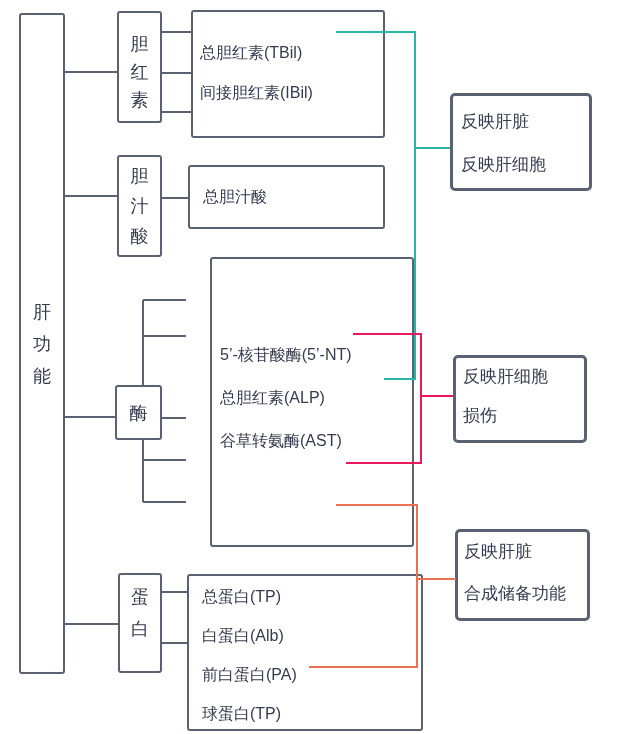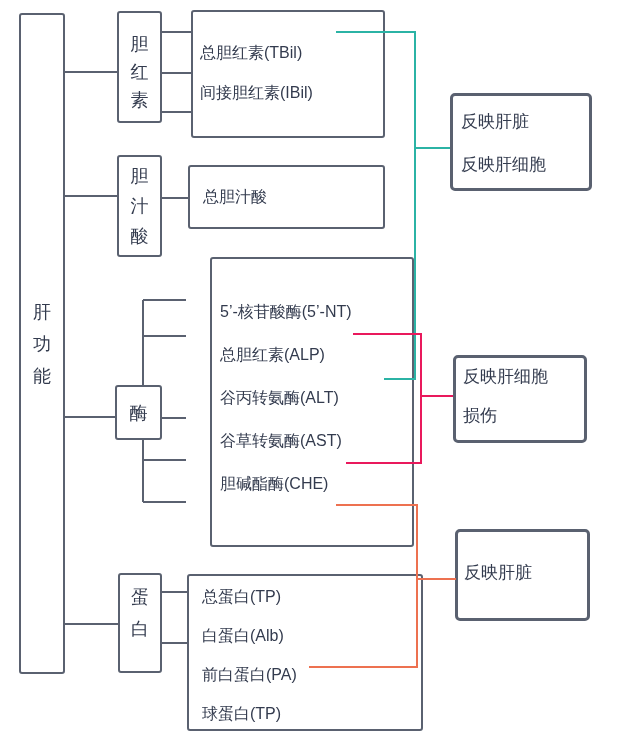--- a/index.html
+++ b/index.html
@@ -84,23 +84,21 @@
     <div class="row">间接胆红素(IBil)</div>
   </div>
 
   <div class="box items" id="items-bileacid">
     <div class="row">总胆汁酸</div>
   </div>
 
   <div class="box items" id="items-enzyme">
     <div class="row">5’-核苷酸酶(5’-NT)</div>
     <div class="row">总胆红素(ALP)</div>
-    <div class="row">谷丙转氨酶(ALT)</div>
     <div class="row">谷草转氨酶(AST)</div>
-    <div class="row">胆碱酯酶(CHE)</div>
   </div>
 
   <div class="box items" id="items-protein">
     <div class="row">总蛋白(TP)</div>
     <div class="row">白蛋白(Alb)</div>
     <div class="row">前白蛋白(PA)</div>
     <div class="row">球蛋白(TP)</div>
   </div>
 
   <div class="box note" id="note-secretion">
@@ -108,20 +106,21 @@
     <div class="row">反映肝细胞</div>
   </div>
 
   <div class="box note" id="note-damage">
     <div class="row">反映肝细胞</div>
     <div class="row">损伤</div>
   </div>
 
   <div class="box note" id="note-synthesis">
     <div class="row">反映肝脏</div>
+    <div class="row">合成储备功能</div>
   </div>
 
   <svg class="wires" viewBox="0 0 629 734" xmlns="http://www.w3.org/2000/svg">
 
     <line x1="65" y1="72" x2="117" y2="72" stroke-width="2" stroke="#5A6170"></line>
     <line x1="65" y1="196" x2="117" y2="196" stroke-width="2" stroke="#5A6170"></line>
     <line x1="65" y1="417" x2="115" y2="417" stroke-width="2" stroke="#5A6170"></line>
     <line x1="65" y1="624" x2="118" y2="624" stroke-width="2" stroke="#5A6170"></line>
 
     <line x1="162" y1="32" x2="191" y2="32" stroke-width="2" stroke="#5A6170"></line>

